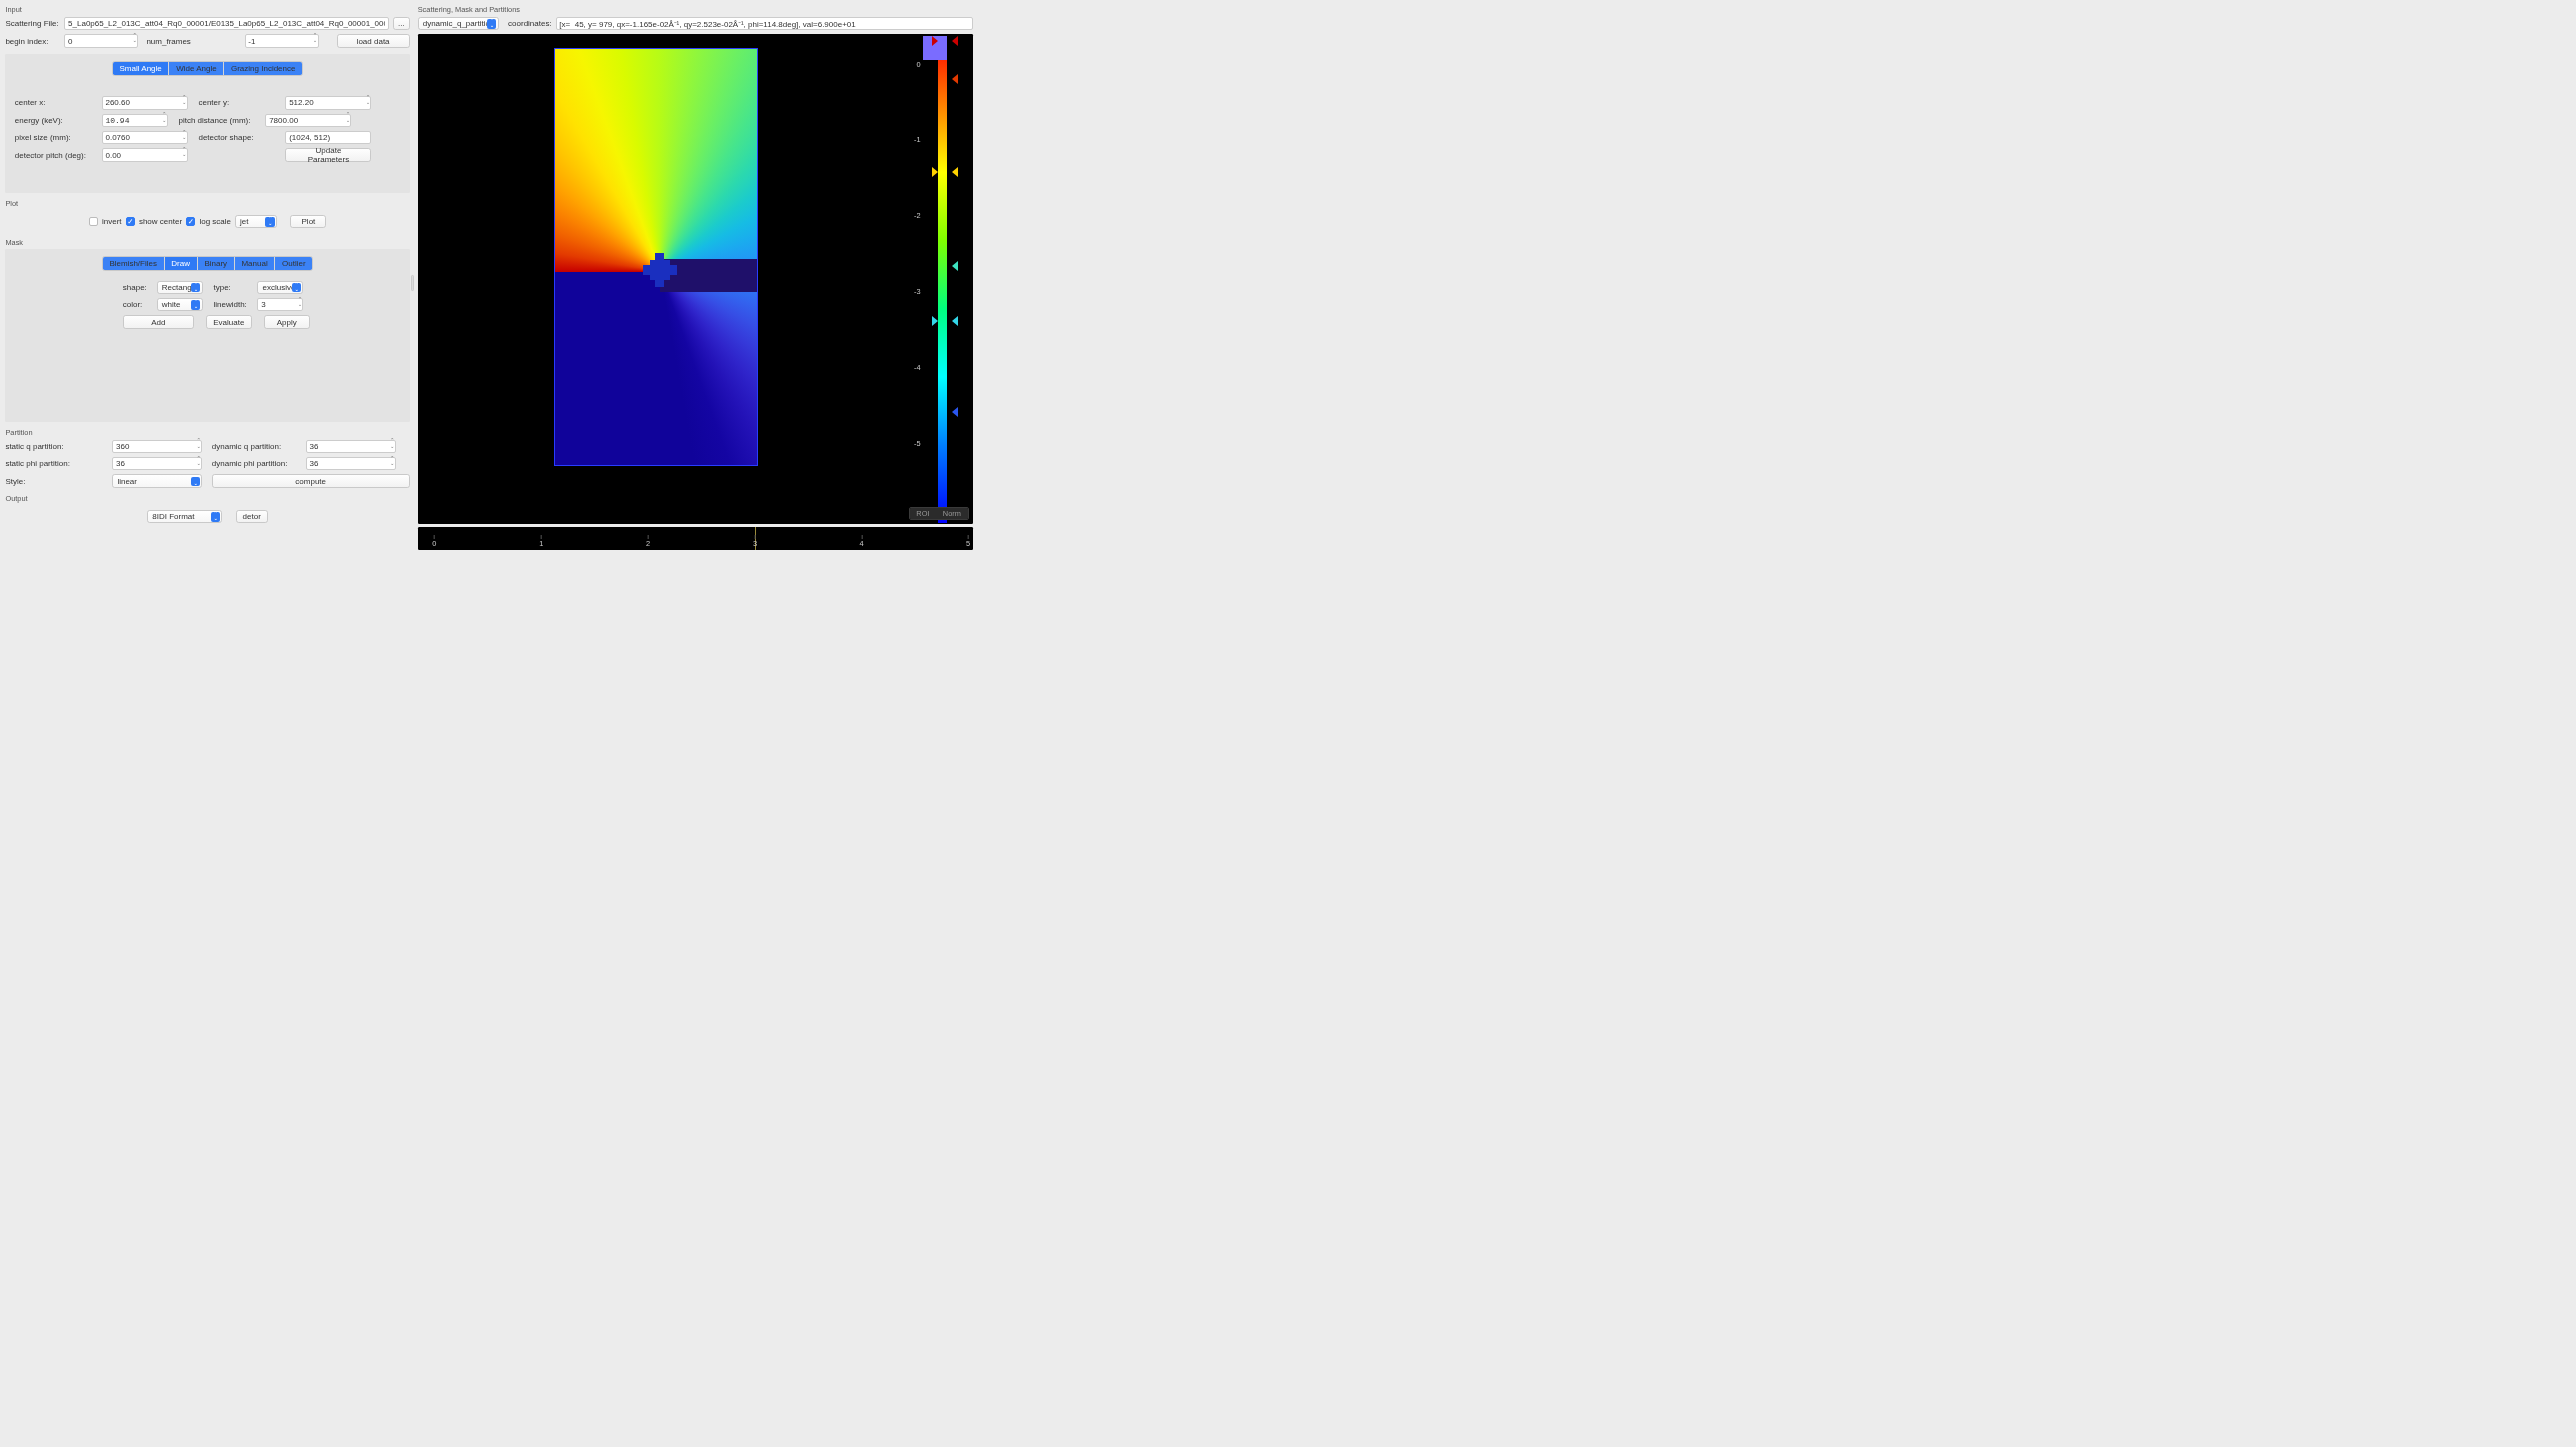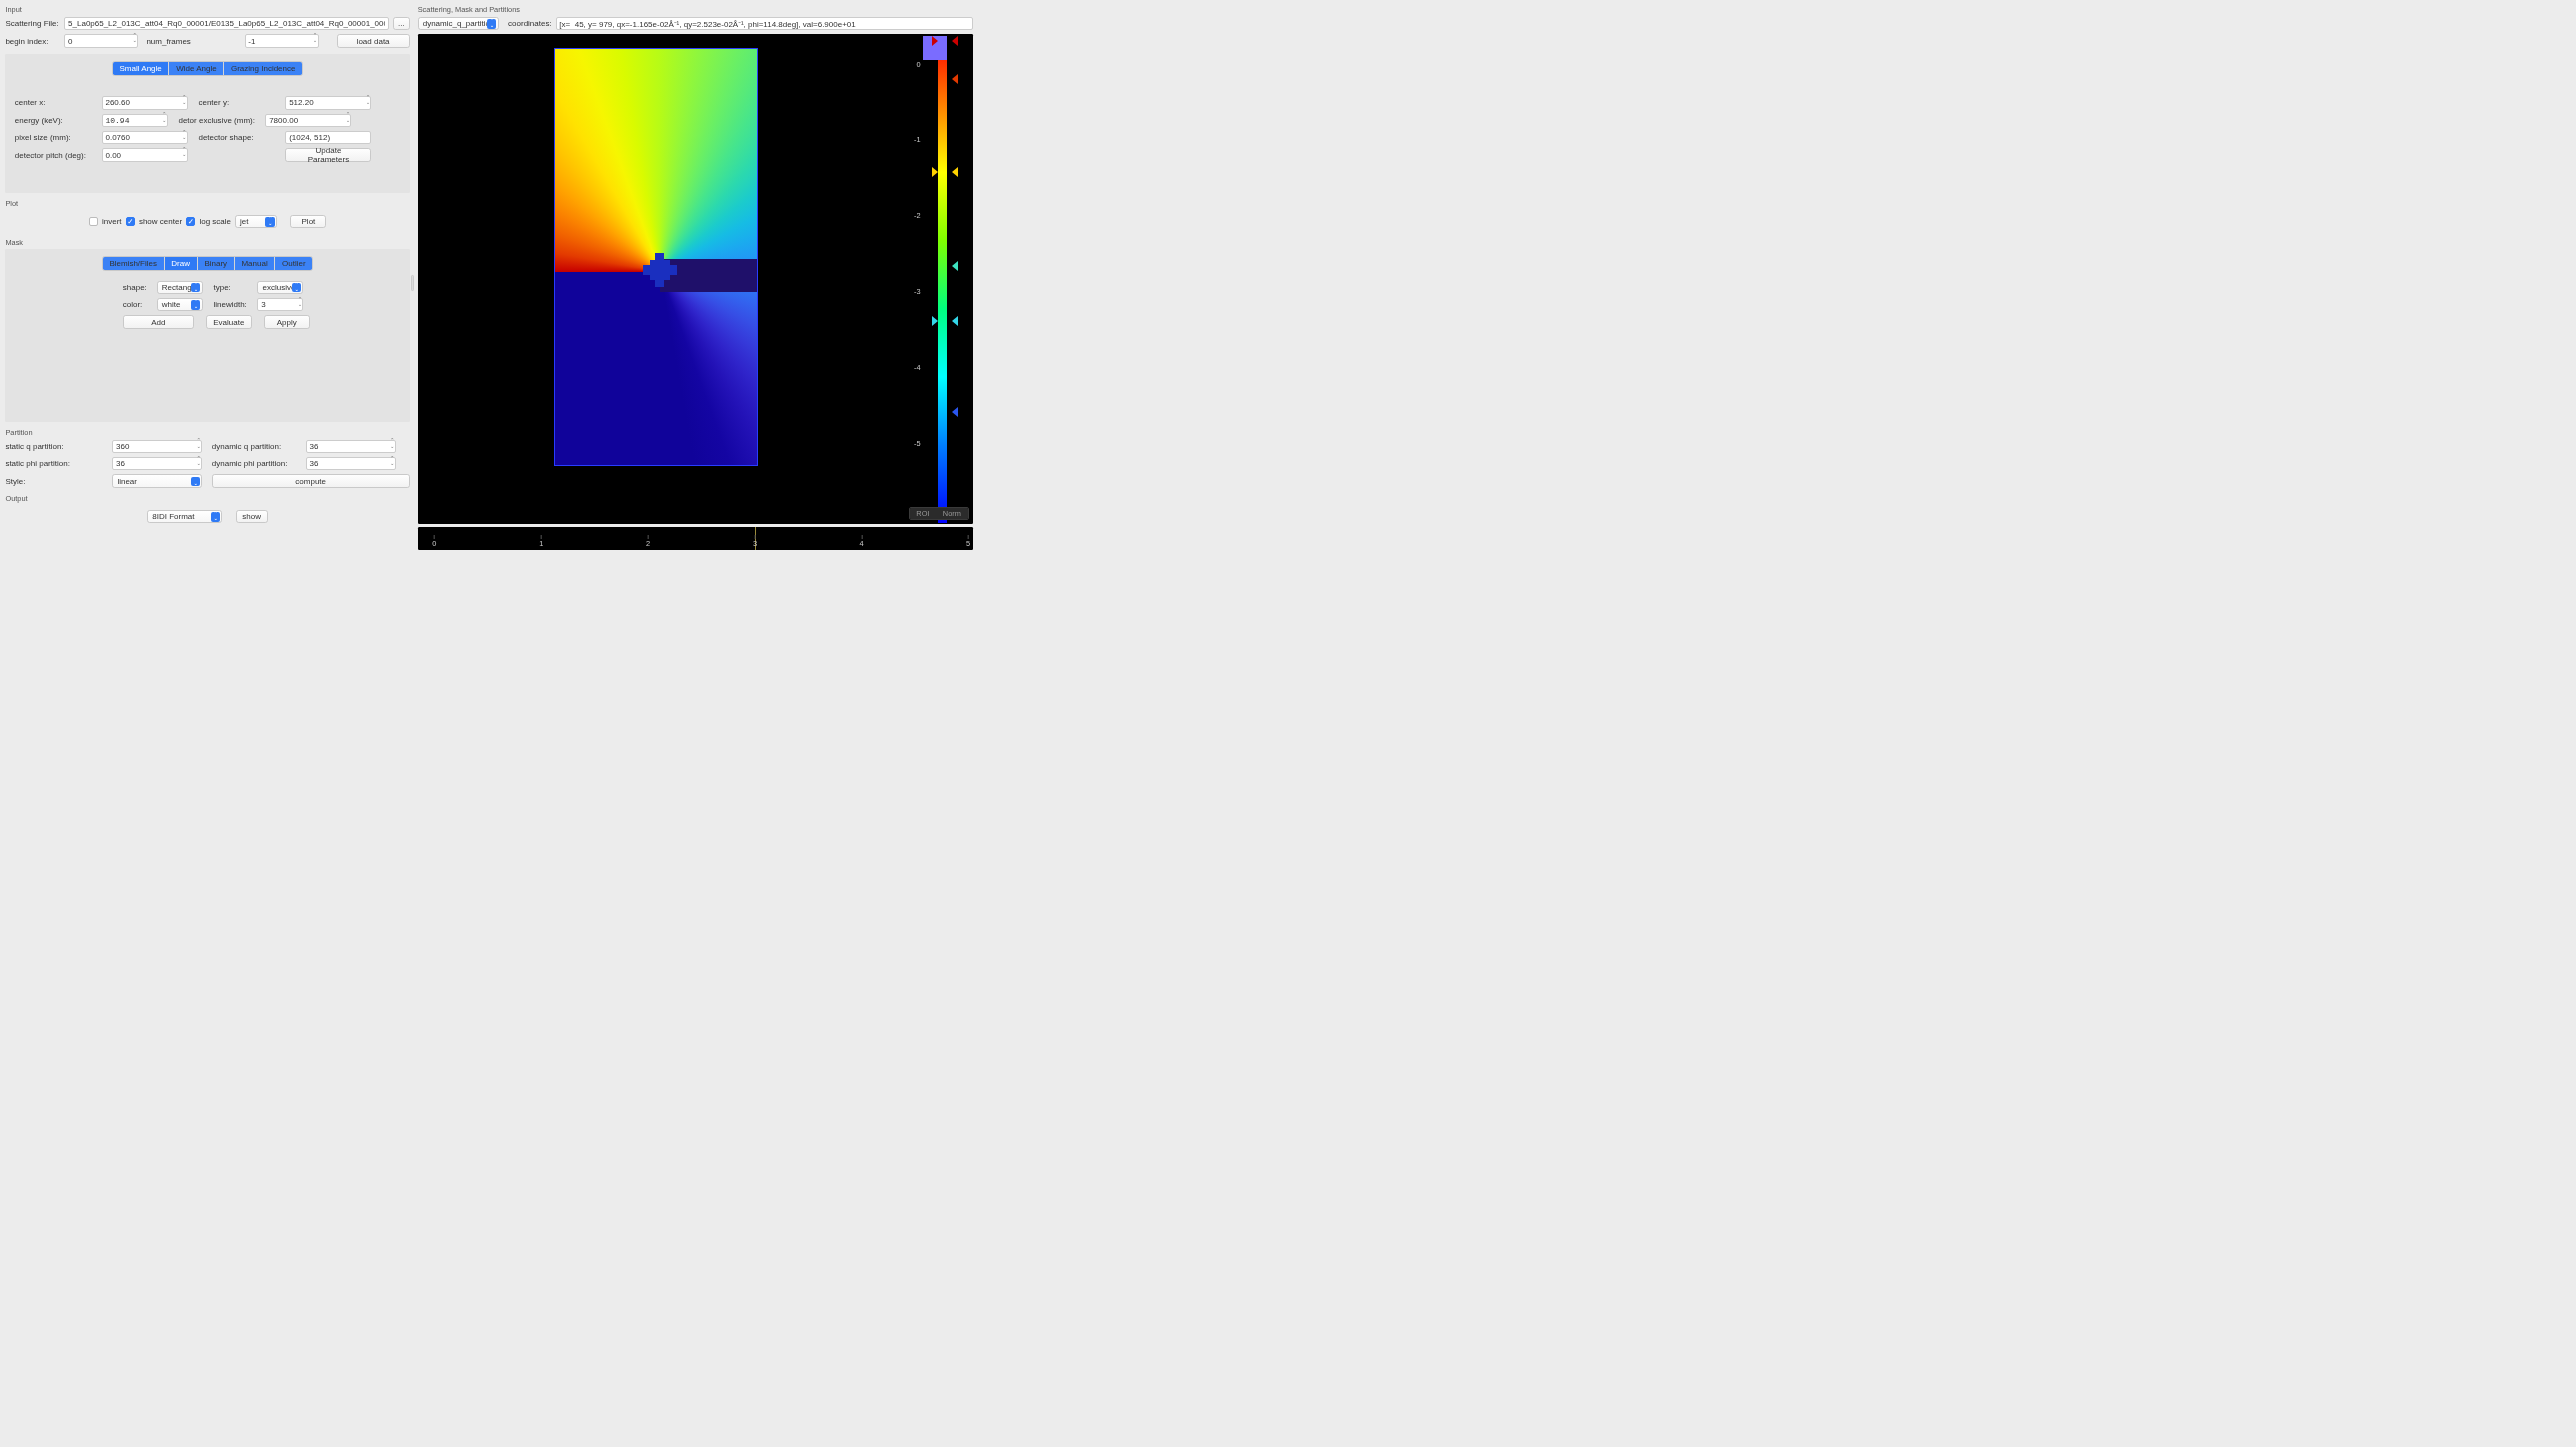--- a/index.html
+++ b/index.html
@@ -153,21 +153,21 @@
 
       <div class="row">
         <span class="lbl" style="width:83px">center x:</span>
         <span class="spin"><input class="field" style="width: 86px;" value="260.60"></span>
         <span class="lbl" style="width:83px;margin-left:6.7px">center y:</span>
         <span class="spin"><input class="field" style="width: 86px;" value="512.20"></span>
       </div>
       <div class="row">
         <span class="lbl" style="width:83px">energy (keV):</span>
         <span class="spin"><input class="field" style="width: 66px; font-family: Liberation Mono, monospace;" value="10.94"></span>
-        <span class="lbl" style="width:83px;margin-left:6.7px">detor exclusive (mm):</span>
+        <span class="lbl" style="width:83px;margin-left:6.7px">pitch distance (mm):</span>
         <span class="spin"><input class="field" style="width: 86px;" value="7800.00"></span>
       </div>
       <div class="row">
         <span class="lbl" style="width:83px">pixel size (mm):</span>
         <span class="spin"><input class="field" style="width: 86px;" value="0.0760"></span>
         <span class="lbl" style="width:83px;margin-left:6.7px">detector shape:</span>
         <input class="field" style="width: 86px;" value="(1024, 512)">
       </div>
       <div class="row">
         <span class="lbl" style="width:83px">detector pitch (deg):</span>
@@ -236,21 +236,21 @@
     </div>
     <div class="row">
       <span class="lbl" style="width:103px">Style:</span>
       <div class="select blue-caret" style="width:90px">linear</div>
       <button class="btn" style="flex:1;margin-left:5.4px">compute</button>
     </div>
 
     <div class="section-label" style="margin-top:2.7px">Output</div>
     <div class="row" style="justify-content:center;padding:4px 0">
       <div class="select blue-caret" style="width:75px">8IDI Format</div>
-      <button class="btn" style="width:32px;margin-left:9.4px">show</button>
+      <button class="btn" style="width:32px;margin-left:9.4px">detor</button>
     </div>
   </div>
 
   <div class="right-col" style="position:relative">
     <div class="grab"></div>
     <div class="section-label">Scattering, Mask and Partitions</div>
     <div class="row">
       <div class="select blue-caret" style="width:81px">dynamic_q_partition</div>
       <span class="lbl" style="margin-left:5.4px">coordinates:</span>
       <input class="field" style="flex: 1 1 0%;" value="[x=  45, y= 979, qx=-1.165e-02Å⁻¹, qy=2.523e-02Å⁻¹, phi=114.8deg], val=6.900e+01">

